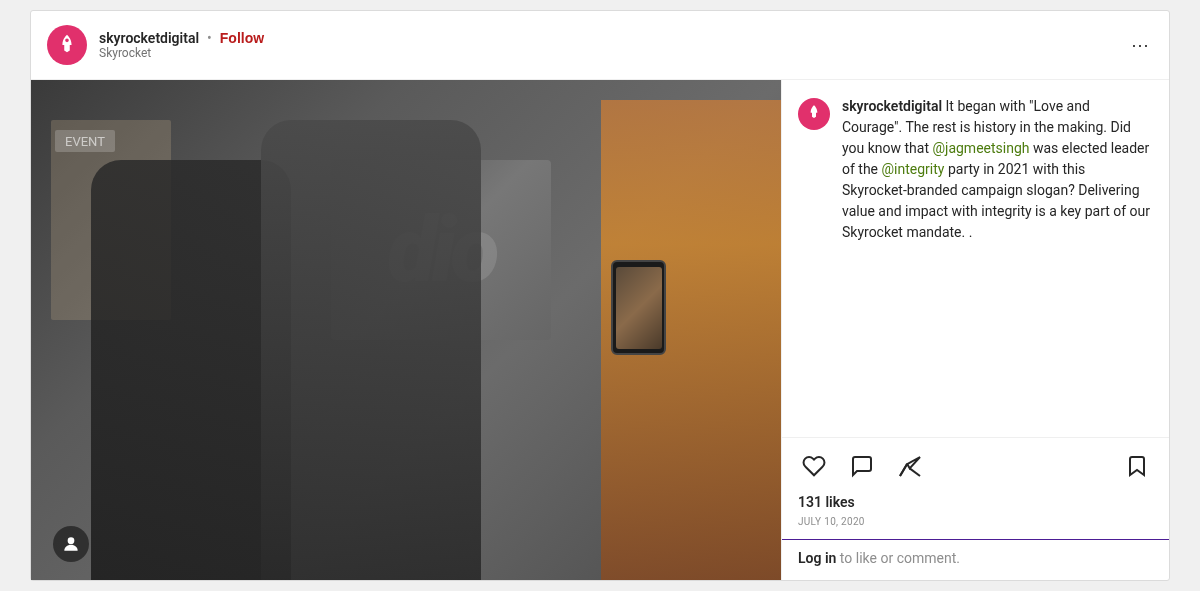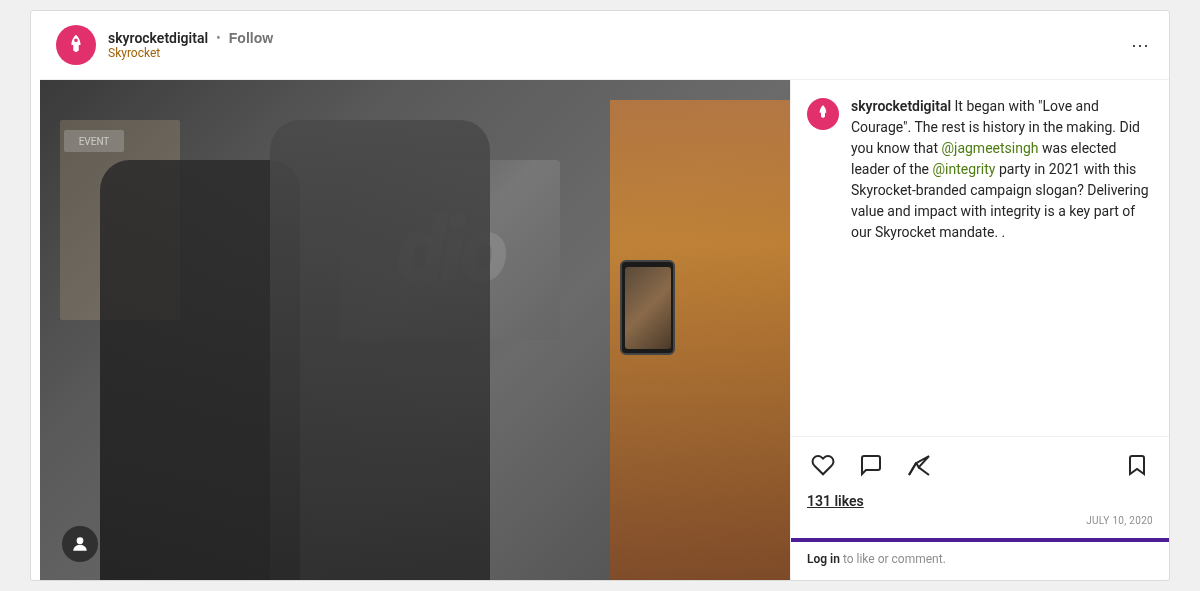--- a/index.html
+++ b/index.html
@@ -13,21 +13,20 @@
       height: 591px;
     }
     .instagram-card {
       background: #fff;
       border: 1px solid #dbdbdb;
       border-radius: 3px;
       width: 1140px;
       max-width: 1140px;
       display: flex;
       flex-direction: column;
-      padding-left: 9px;
     }
     .card-header {
       display: flex;
       align-items: center;
       padding: 14px 16px;
       border-bottom: 1px solid #efefef;
     }
     .avatar-wrapper {
       width: 40px;
       height: 40px;
@@ -57,31 +56,31 @@
     .username {
       font-weight: 600;
       font-size: 14px;
       color: #262626;
     }
     .dot-separator {
       color: #8e8e8e;
       font-size: 14px;
     }
     .follow-btn {
-      color: #737373;
+      color: #b91c1c;
       font-weight: 600;
       font-size: 14px;
       background: none;
       border: none;
       cursor: pointer;
       padding: 0;
     }
     .sub-name {
       font-size: 12px;
-      color: #a16207;
+      color: #737373;
     }
     .more-btn {
       background: none;
       border: none;
       cursor: pointer;
       font-size: 18px;
       color: #262626;
       padding: 4px;
       margin-left: auto;
     }
@@ -201,21 +200,21 @@
       border-radius: 2px;
     }
     .shelf-label {
       position: absolute;
       top: 50px;
       left: 24px;
       width: 60px;
       height: 22px;
       background: rgba(255,255,255,0.2);
       border-radius: 2px;
-      font-size: 10px;
+      font-size: 13px;
       color: rgba(255,255,255,0.6);
       display: flex;
       align-items: center;
       justify-content: center;
     }
 
     
     .right-panel {
       flex: 1;
       display: flex;
@@ -285,35 +284,33 @@
       line-height: 1;
     }
     .save-icon-btn {
       margin-left: auto;
     }
     .likes-count {
       font-size: 14px;
       font-weight: 600;
       color: #262626;
       padding: 4px 0;
-      text-decoration: underline;
     }
     .post-date {
       font-size: 10px;
       color: #8e8e8e;
       text-transform: uppercase;
       padding: 2px 0 8px;
       letter-spacing: 0.3px;
-      text-align: right;
     }
     .login-prompt {
       padding: 10px 16px 14px;
-      font-size: 12px;
+      font-size: 14px;
       color: #8e8e8e;
-      border-top: 4px solid #4c1d95;
+      border-top: 1px solid #4c1d95;
     }
     .login-link {
       color: #262626;
       font-weight: 600;
       text-decoration: none;
       cursor: pointer;
     }
   </style>
 </head>
 <body>

